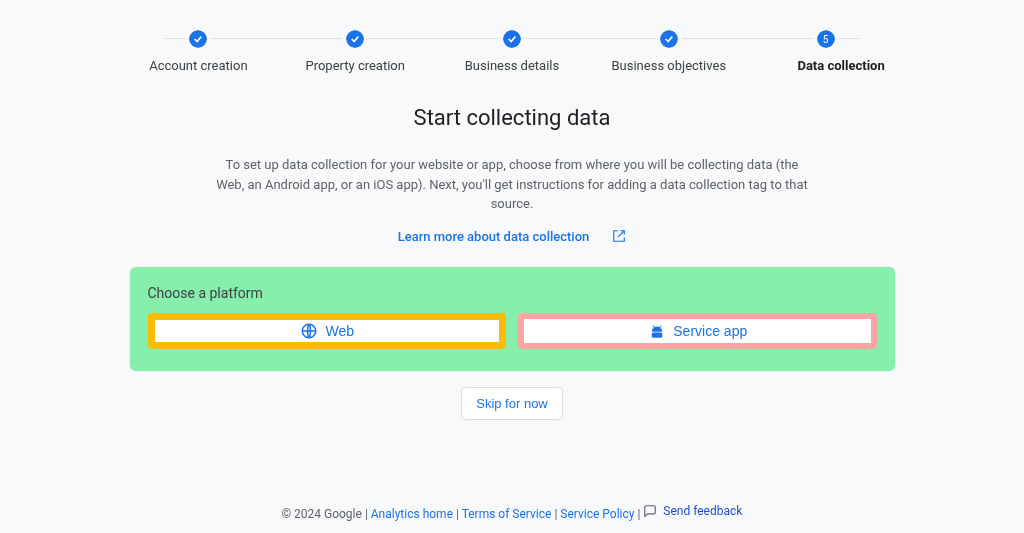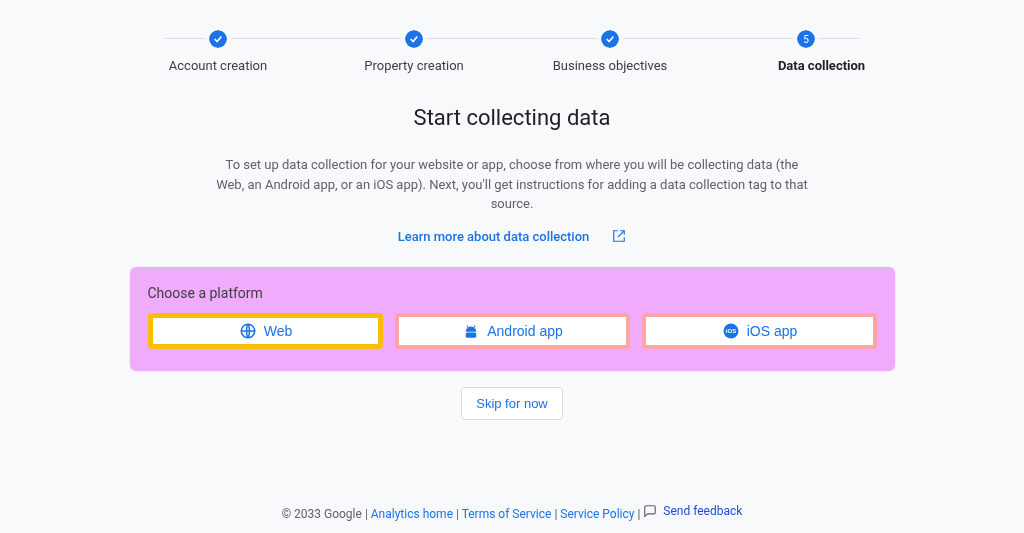--- a/index.html
+++ b/index.html
@@ -82,41 +82,41 @@
     color: #1a73e8;
     font-size: 13px;
     font-weight: 500;
     display: inline-flex;
     align-items: center;
     gap: 23px;
     cursor: pointer;
     text-decoration: none;
   }
   .card {
-    background: #f0abfc;
+    background: #86efac;
     border-radius: 6px;
     margin: 22px auto 0 auto;
     width: 765px;
     padding: 18px 18px 22px 18px;
     text-align: left;
     box-shadow: 0 0 0 1px rgba(0,0,0,0.03);
   }
   .card-title {
     font-size: 14px;
     color: #3c4043;
     margin-bottom: 12px;
   }
   .platforms {
     display: flex;
     gap: 12px;
   }
   .platform-btn {
     flex: 1;
     height: 36px;
-    border: 4px solid #fca5a5;
+    border: 6px solid #fca5a5;
     border-radius: 4px;
     background: #fff;
     display: flex;
     align-items: center;
     justify-content: center;
     gap: 6px;
     color: #1a73e8;
     font-size: 14px;
     font-weight: 500;
     cursor: pointer;
@@ -187,20 +187,28 @@
 
   <div class="step done">
     <div class="step-circle">
       <svg width="10" height="10" viewBox="0 0 24 24" fill="none" stroke="#fff" stroke-width="4">
           <polyline points="4,12 10,18 20,6"></polyline>
         </svg>
     </div>
     <div class="step-label">Property creation</div>
   </div>
 
+  <div class="step done">
+    <div class="step-circle">
+      <svg width="10" height="10" viewBox="0 0 24 24" fill="none" stroke="#fff" stroke-width="4">
+          <polyline points="4,12 10,18 20,6"></polyline>
+        </svg>
+    </div>
+    <div class="step-label">Business details</div>
+  </div>
 
   <div class="step done">
     <div class="step-circle">
       <svg width="10" height="10" viewBox="0 0 24 24" fill="none" stroke="#fff" stroke-width="4">
           <polyline points="4,12 10,18 20,6"></polyline>
         </svg>
     </div>
     <div class="step-label">Business objectives</div>
   </div>
 
@@ -242,43 +250,34 @@
         <span>Web</span>
       </button>
 
       <button class="platform-btn">
         <span class="platform-icon">
           <svg width="18" height="18" viewBox="0 0 24 24" fill="#1a73e8">
             <path d="M7.5 7.5l-1.5-2.6 1-.6 1.6 2.7A7 7 0 0112 6a7 7 0 013.4 1l1.6-2.7 1 .6-1.5 2.6A7 7 0 0119 13H5a7 7 0 012.5-5.5zM9 10a1 1 0 110 2 1 1 0 010-2zm6 0a1 1 0 110 2 1 1 0 010-2z"></path>
             <rect x="5" y="14" width="14" height="7" rx="2"></rect>
           </svg>
         </span>
-        <span>Android app</span>
+        <span>Service app</span>
       </button>
 
-      <button class="platform-btn">
-        <span class="platform-icon">
-          <svg width="18" height="18" viewBox="0 0 24 24">
-            <circle cx="12" cy="12" r="10" fill="#1a73e8"></circle>
-            <text x="12" y="15" text-anchor="middle" font-size="8" font-weight="700" fill="#fff" font-family="Arial">iOS</text>
-          </svg>
-        </span>
-        <span>iOS app</span>
-      </button>
 
     </div>
   </div>
 
   <div class="skip-row">
     <button class="skip-btn">Skip for now</button>
   </div>
 </div>
 
 <div class="footer">
-  <span>© 2033 Google</span>
+  <span>© 2024 Google</span>
   <span class="sep"> | </span>
   <span class="flink">Analytics home</span>
   <span class="sep"> | </span>
   <span class="flink">Terms of Service</span>
   <span class="sep"> | </span>
   <span class="flink">Service Policy</span>
   <span class="sep"> | </span>
   <span class="feedback">
     <span>
       <svg width="14" height="14" viewBox="0 0 24 24" fill="none" stroke="#5f6368" stroke-width="2">

